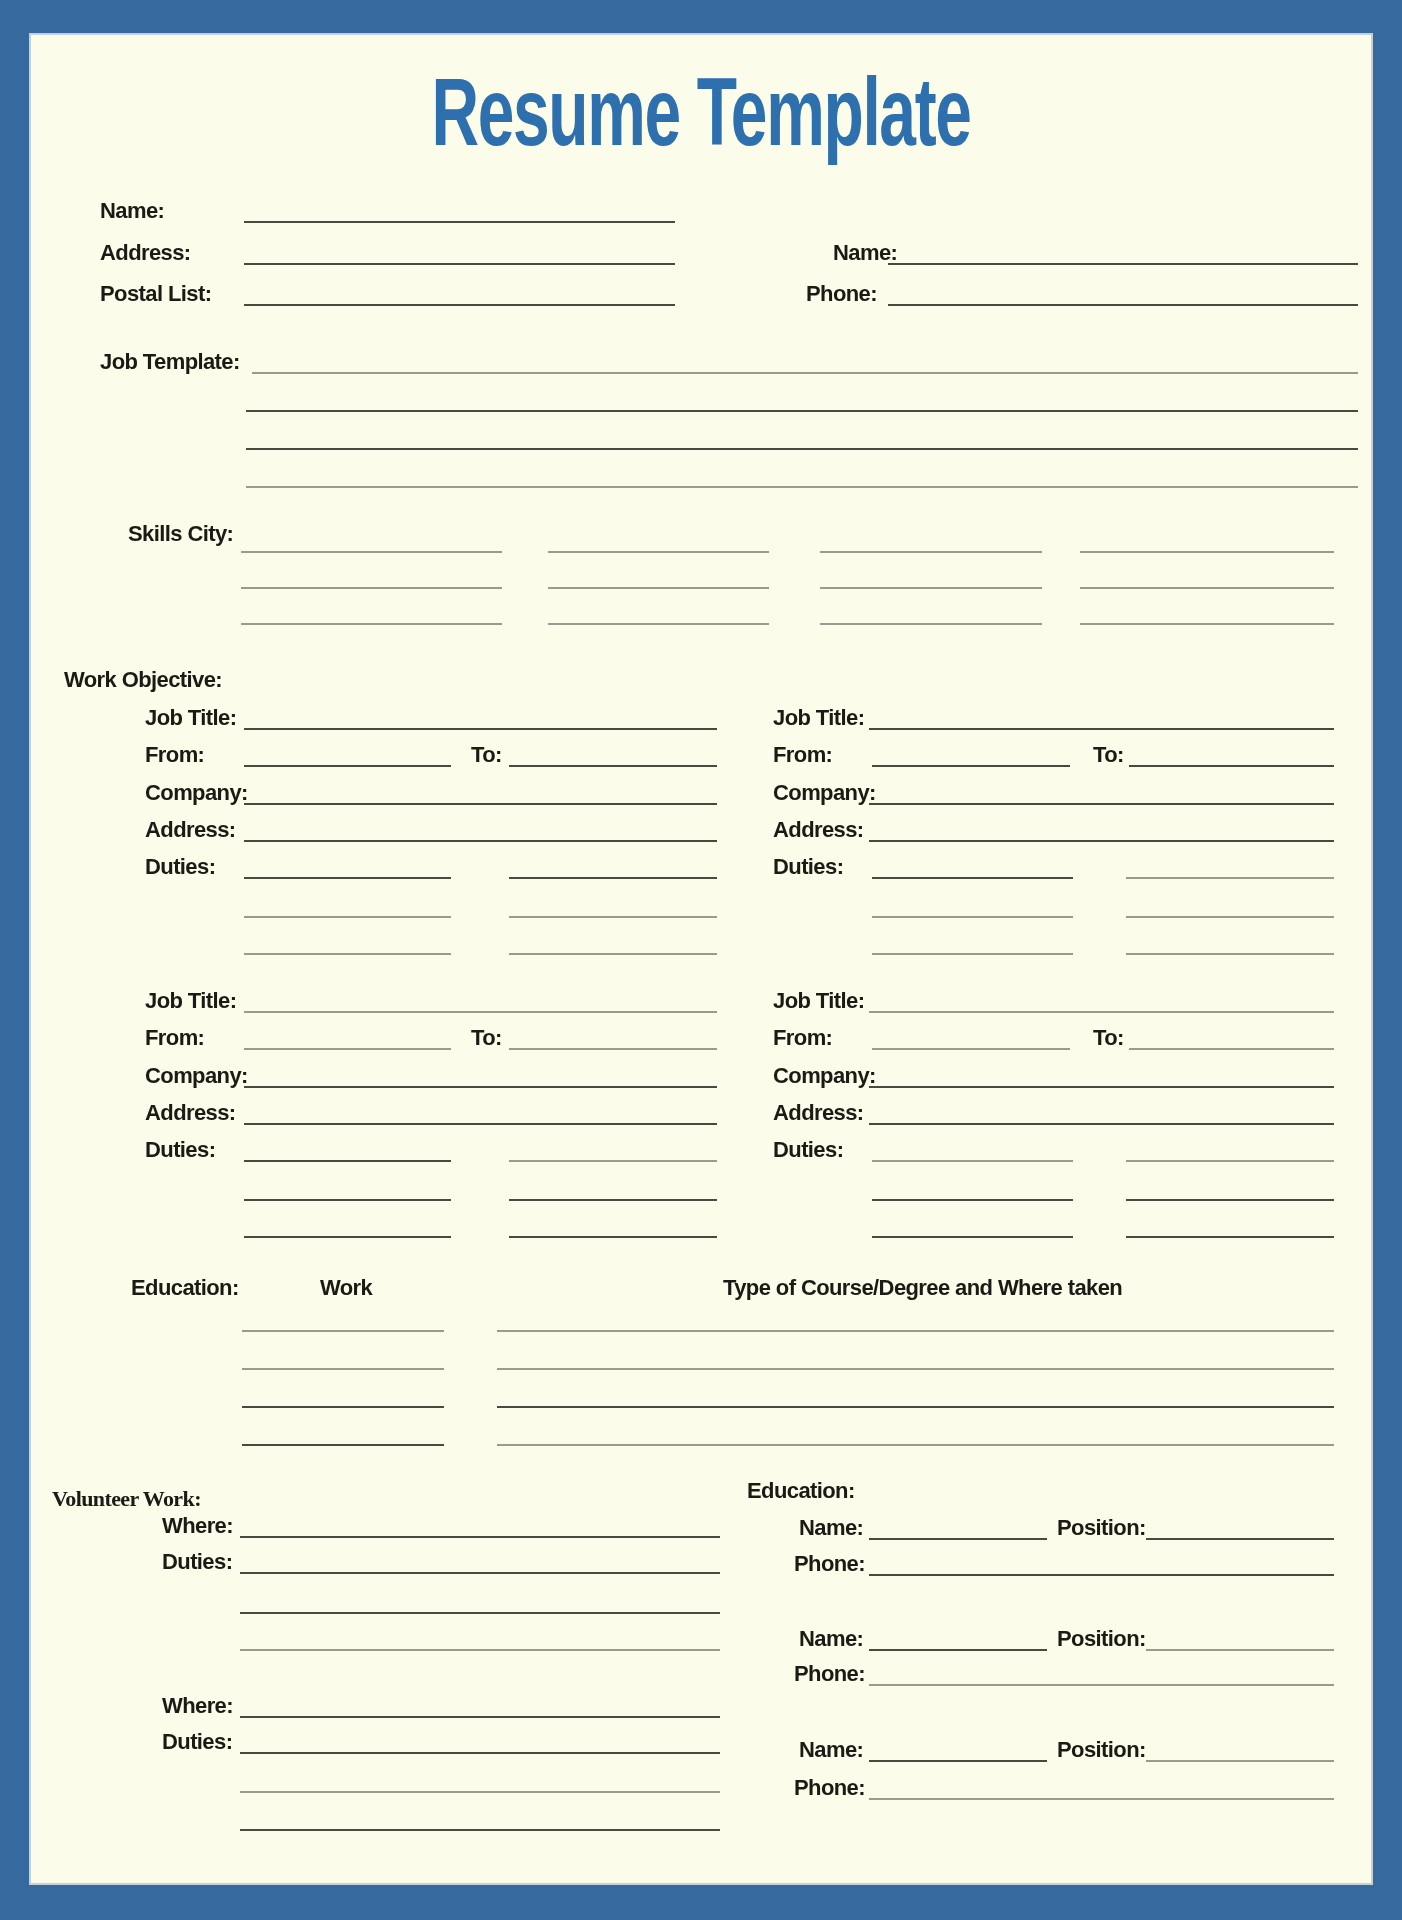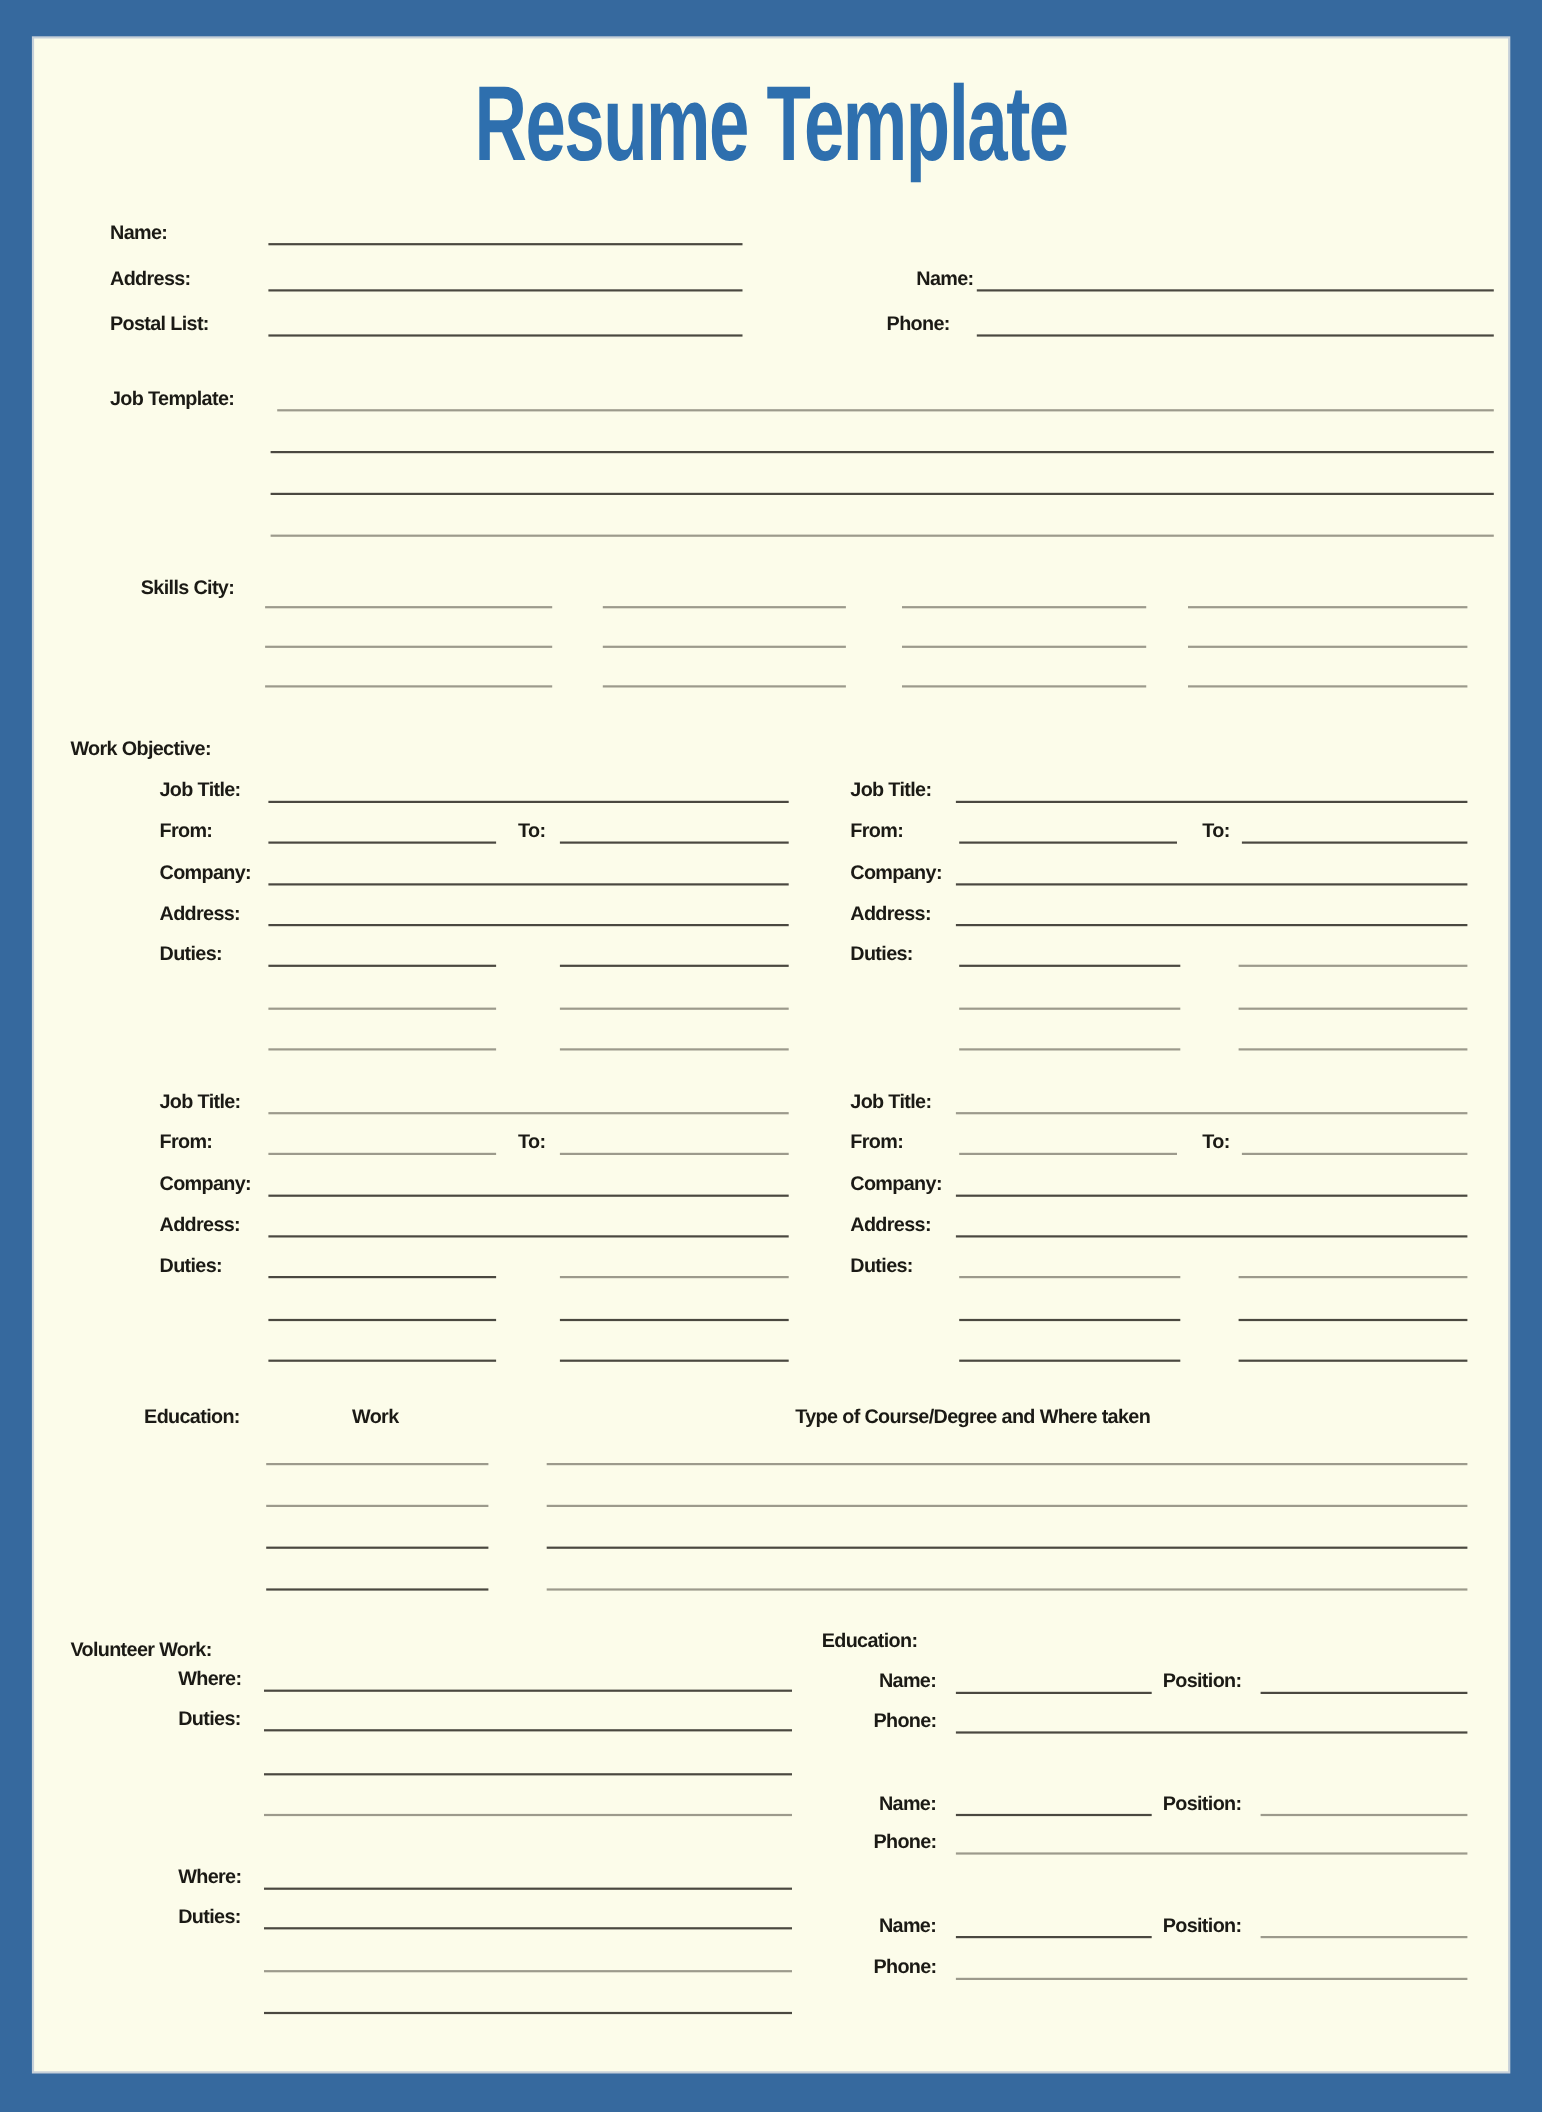--- a/index.html
+++ b/index.html
@@ -10,21 +10,21 @@
     --line-dark:#4a4840;
     --line-light:#9c9a8c;
   }
   html,body{margin:0;padding:0;}
   body{width:1402px;height:1920px;font-family:"Liberation Sans",sans-serif;}
   #root{position:relative;width:1402px;height:1920px;background:var(--border-blue);overflow:hidden;}
   #page{position:absolute;left:31px;top:35px;width:1340px;height:1848px;background:var(--page-cream);box-shadow:0 0 0 2px #c6d0d9;}
   .title{position:absolute;left:0;top:60px;width:1402px;text-align:center;
          font-size:97px;line-height:1.08;font-weight:700;color:var(--title-blue);
          transform:scaleX(0.68);letter-spacing:-2px;white-space:nowrap;}
-  .lbl{position:absolute;font-size:18px;line-height:34px;font-weight:600;color:var(--text-dark);
+  .lbl{position:absolute;font-size:22px;line-height:34px;font-weight:600;color:var(--text-dark);
        letter-spacing:-0.6px;white-space:nowrap;}
   .line{position:absolute;height:2px;}
   .line.d{background:var(--line-dark);}
   .line.l{background:var(--line-light);}
 </style>
 </head>
 <body>
 
 <div id="root">
   <div id="page"></div>
@@ -145,21 +145,21 @@
   <div class="lbl" style="left:723px;top:1271px;">Type of Course/Degree and Where taken</div>
   <div class="line l" style="left:242px;top:1330px;width:202px;"></div>
   <div class="line l" style="left:497px;top:1330px;width:837px;"></div>
   <div class="line l" style="left:242px;top:1368px;width:202px;"></div>
   <div class="line l" style="left:497px;top:1368px;width:837px;"></div>
   <div class="line d" style="left:242px;top:1406px;width:202px;"></div>
   <div class="line d" style="left:497px;top:1406px;width:837px;"></div>
   <div class="line d" style="left:242px;top:1444px;width:202px;"></div>
   <div class="line l" style="left:497px;top:1444px;width:837px;"></div>
 
-  <div class="lbl" style="left:64px;top:1482px;">Volunteer Work:</div>
+  <div class="lbl" style="left:52px;top:1482px;font-family:Liberation Serif, serif;">Volunteer Work:</div>
   <div class="lbl" style="left:162px;top:1509px;">Where:</div>
   <div class="line d" style="left:240px;top:1536px;width:480px;"></div>
   <div class="lbl" style="left:162px;top:1545px;">Duties:</div>
   <div class="line d" style="left:240px;top:1572px;width:480px;"></div>
   <div class="line d" style="left:240px;top:1612px;width:480px;"></div>
   <div class="line l" style="left:240px;top:1649px;width:480px;"></div>
   <div class="lbl" style="left:162px;top:1689px;">Where:</div>
   <div class="line d" style="left:240px;top:1716px;width:480px;"></div>
   <div class="lbl" style="left:162px;top:1725px;">Duties:</div>
   <div class="line d" style="left:240px;top:1752px;width:480px;"></div>

